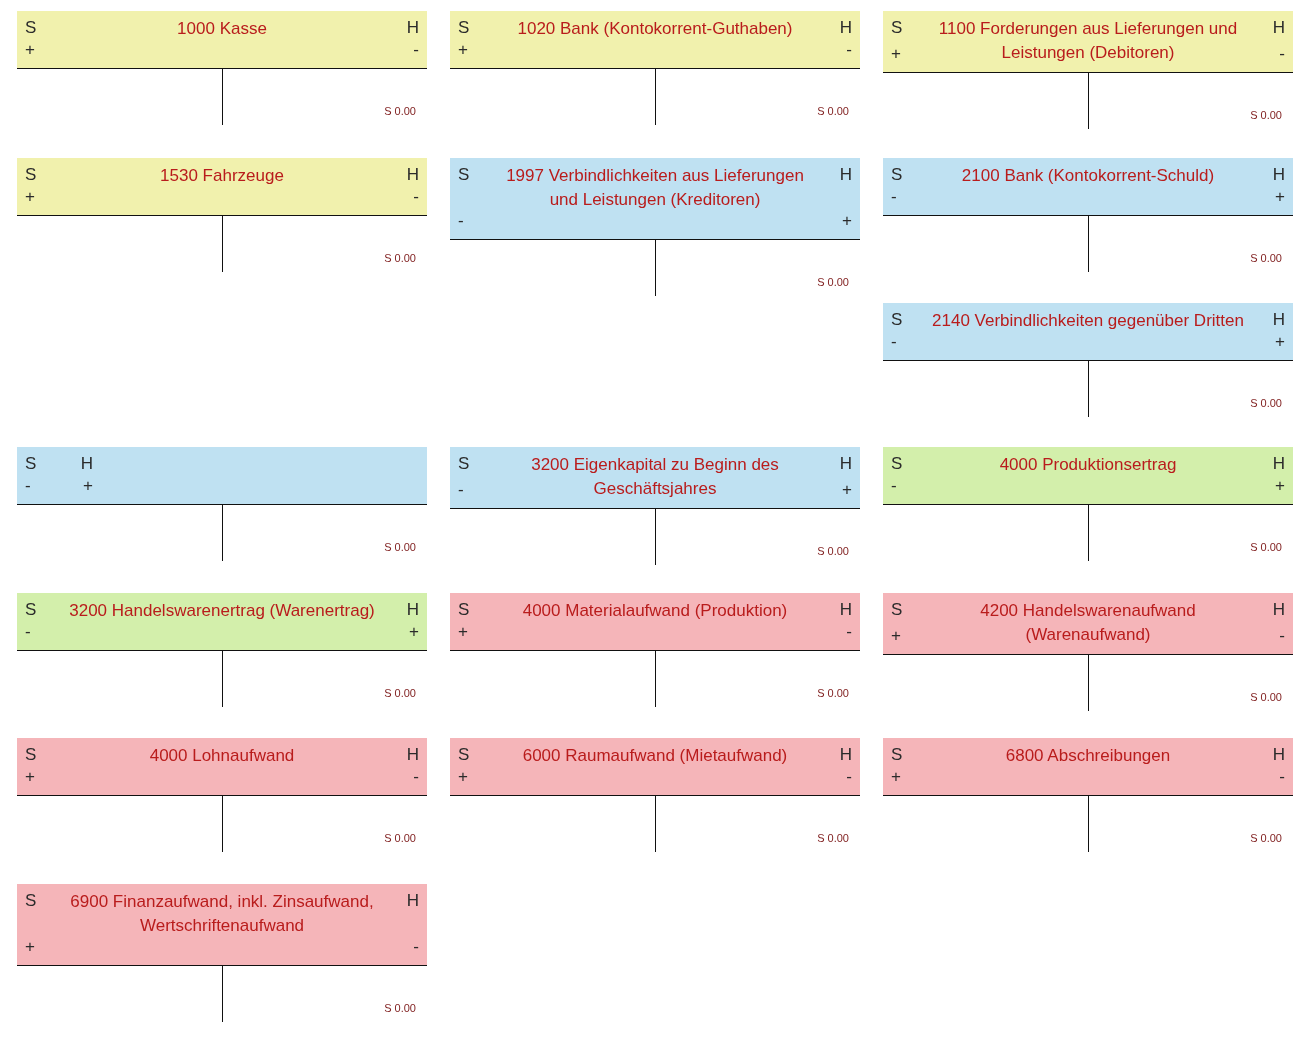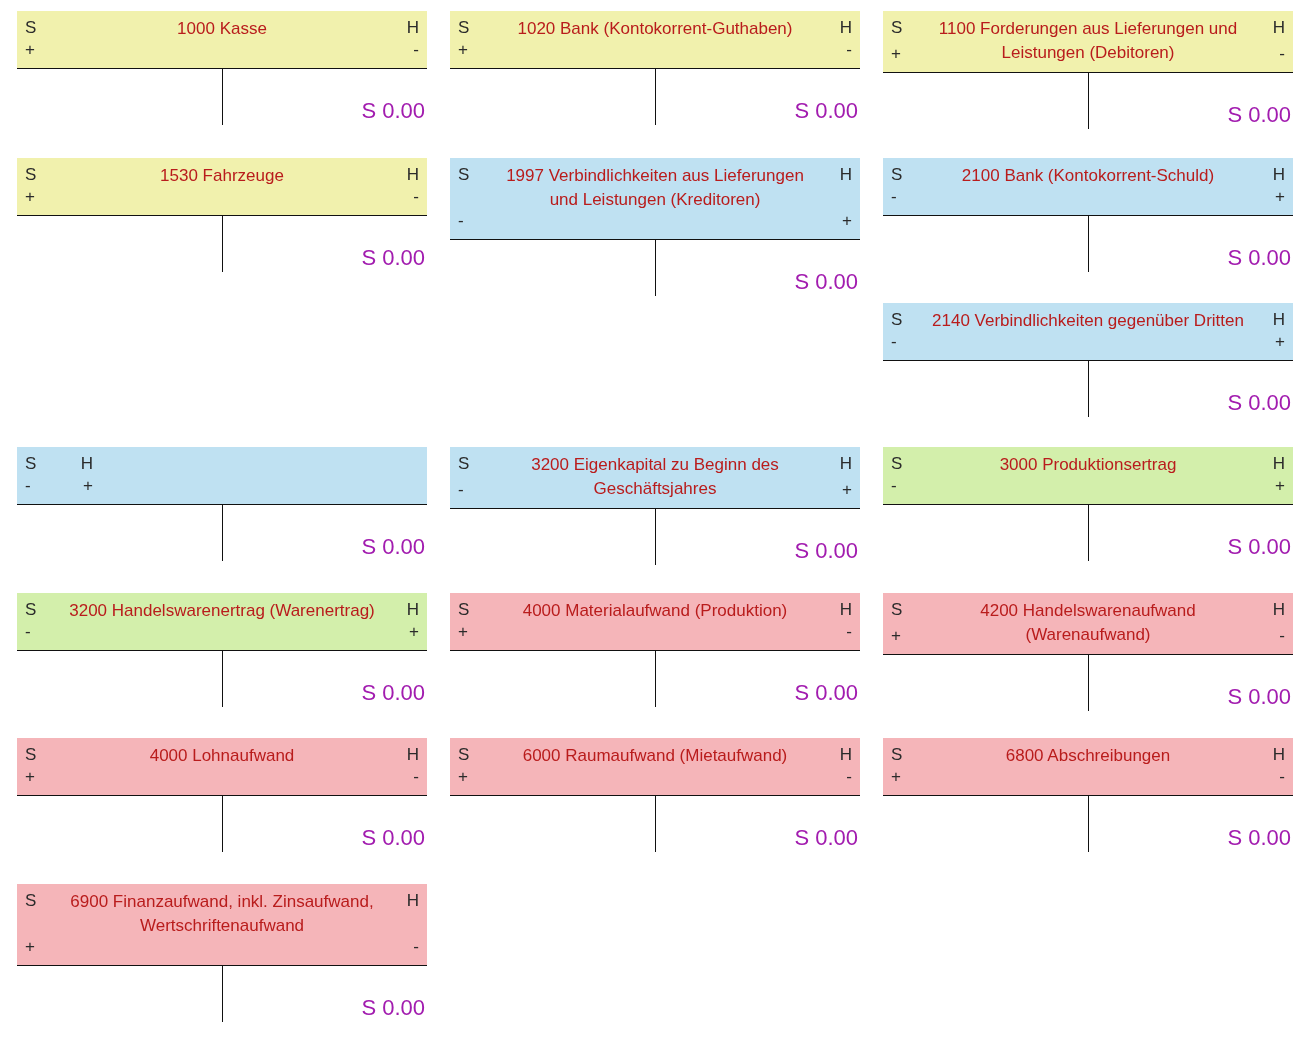--- a/index.html
+++ b/index.html
@@ -87,25 +87,25 @@
     position: absolute;
     left: 50%;
     top: 0;
     width: 0;
     height: 56px;
     border-left: 1.5px solid #111111;
   }
 
   .ta-balance {
     position: absolute;
-    right: 2px;
+    right: 11px;
     bottom: 5px;
-    font-size: 22px;
+    font-size: 11px;
     line-height: 22px;
-    color: #a21caf;
+    color: #7f1d1d;
     white-space: nowrap;
   }
 </style>
 </head>
 <body>
 
 <div id="board">
     <div class="column" style="position: relative;">
       <div class="t-account" style="position: absolute; left: 0px; top: 0px;">
         <div class="ta-header yellow" style="min-height: 58px;">
@@ -347,21 +347,21 @@
           <div class="ta-divider"></div>
           <div class="ta-balance">S 0.00</div>
         </div>
       </div>
       <div class="t-account" style="position: absolute; left: 0px; top: 436px;">
         <div class="ta-header green" style="min-height: 58px;">
           <div class="ta-side left">
             <span>S</span>
             <span>-</span>
           </div>
-          <div class="ta-title">3000 Produktionsertrag</div>
+          <div class="ta-title">4000 Produktionsertrag</div>
           <div class="ta-side right">
             <span>H</span>
             <span>+</span>
           </div>
         </div>
         <div class="ta-body">
           <div class="ta-divider"></div>
           <div class="ta-balance">S 0.00</div>
         </div>
       </div>

